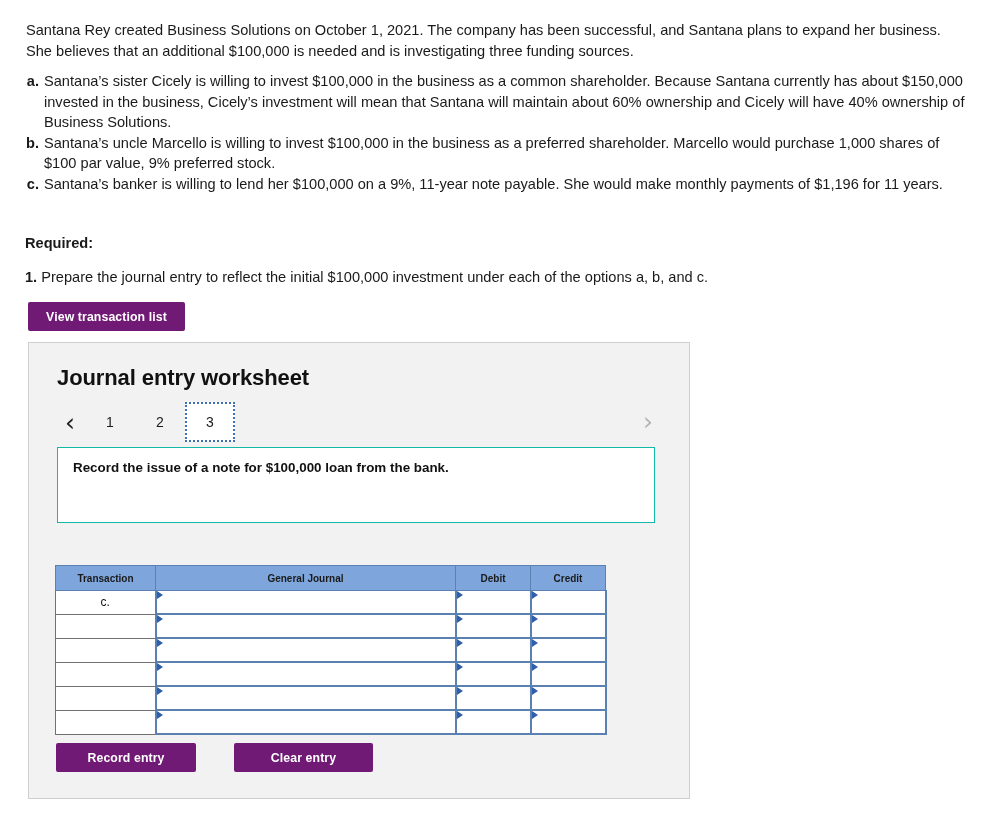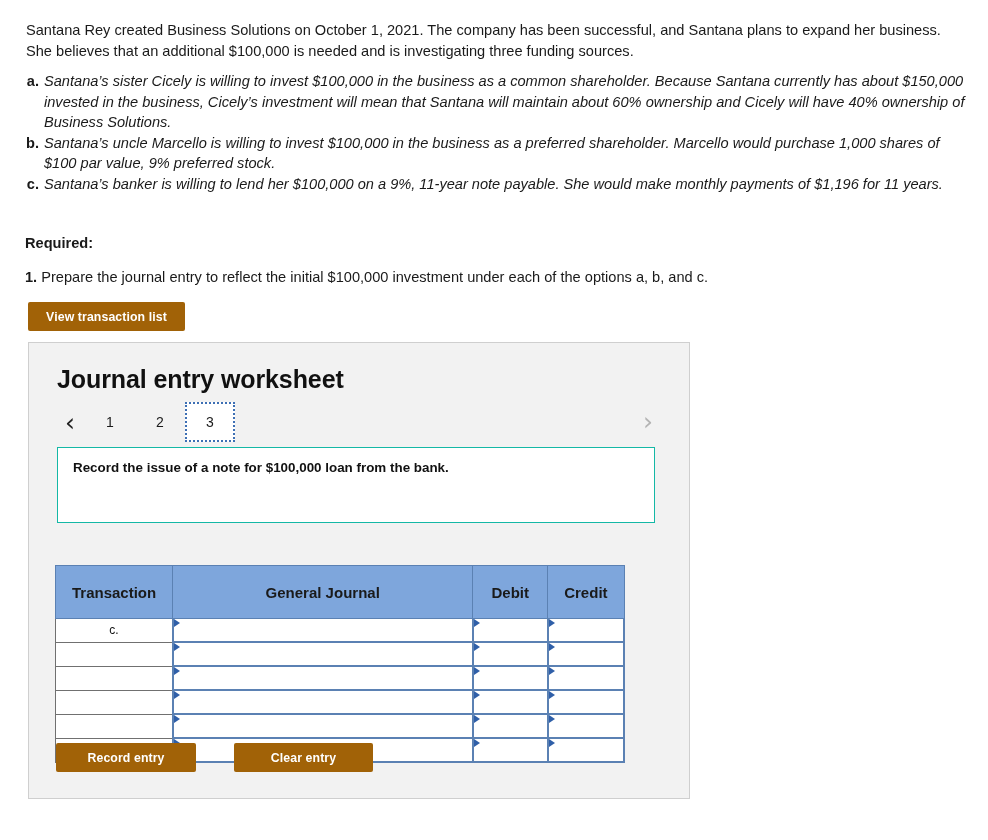--- a/index.html
+++ b/index.html
@@ -44,21 +44,20 @@
   .option-letter {
     font-weight: bold;
     width: 18px;
     flex: 0 0 18px;
     text-align: right;
     padding-right: 5px;
     box-sizing: border-box;
   }
   .option-text {
     flex: 1;
-    font-style: italic;
   }
 
   
   .required-block {
     position: absolute;
     left: 25px;
     top: 234px;
     width: 900px;
     font-size: 14.6px;
     line-height: 19px;
@@ -73,21 +72,21 @@
   }
   .required-num {
     font-weight: bold;
   }
 
   
   .btn {
     display: inline-flex;
     align-items: center;
     justify-content: center;
-    background: #a16207;
+    background: #701a75;
     color: #ffffff;
     font-size: 12.3px;
     font-weight: bold;
     border: none;
     border-radius: 2px;
     cursor: pointer;
     font-family: "Liberation Sans", sans-serif;
     letter-spacing: 0.1px;
   }
   .btn-view-transaction {
@@ -106,21 +105,21 @@
     width: 662px;
     height: 457px;
     background: #f2f2f2;
     border: 1px solid #cfcfcf;
     box-sizing: border-box;
   }
   .panel-title {
     position: absolute;
     left: 28px;
     top: 22px;
-    font-size: 25px;
+    font-size: 22px;
     font-weight: bold;
     color: #111111;
     letter-spacing: -0.1px;
   }
 
   
   .pager {
     position: absolute;
     left: 26px;
     top: 58px;
@@ -197,25 +196,25 @@
   .jtable {
     position: absolute;
     left: 26px;
     top: 222px;
     border-collapse: collapse;
     table-layout: fixed;
   }
   .jtable th {
     background: #7ea6dc;
     border: 1px solid #5b81b3;
-    font-size: 15px;
+    font-size: 10px;
     font-weight: bold;
     color: #1a1a1a;
     height: 20px;
-    padding: 16px;
+    padding: 2px;
     text-align: center;
   }
   .jtable td {
     padding: 0;
     height: 22px;
   }
   .col-trans { width: 100px; }
   .col-gj    { width: 300px; }
   .col-deb   { width: 75px; }
   .col-cred  { width: 75px; }

